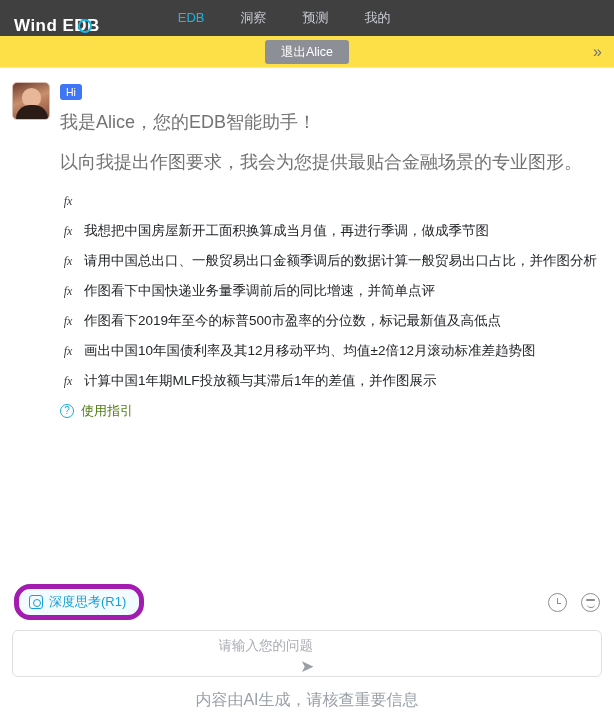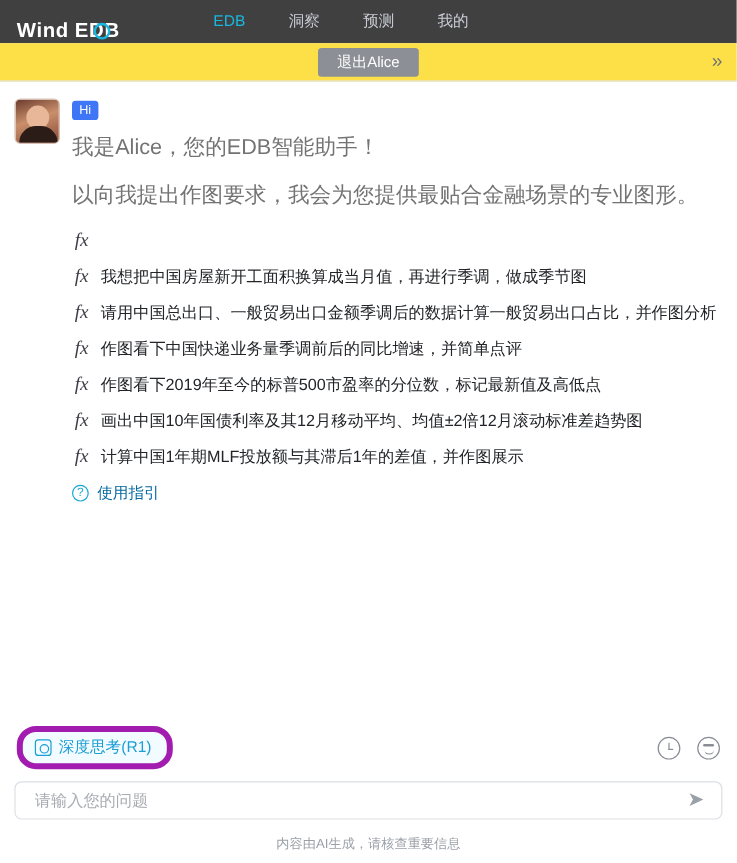--- a/index.html
+++ b/index.html
@@ -152,21 +152,21 @@
     display: flex;
     align-items: flex-start;
     gap: 8px;
     margin-bottom: 8px;
     cursor: pointer;
   }
   .fx {
     font-family: "Liberation Serif", serif;
     font-style: italic;
     color: #3a3d44;
-    font-size: 16px;
+    font-size: 12px;
     flex: none;
     line-height: 22px;
     width: 16px;
     text-align: center;
   }
   .sugg-text {
     font-size: 13.5px;
     color: #222428;
     line-height: 22px;
   }
@@ -180,21 +180,21 @@
   .guide-icon {
     width: 14px; height: 14px;
     border: 1px solid #19a7d8;
     border-radius: 50%;
     color: #19a7d8;
     font-size: 10px;
     line-height: 12px;
     text-align: center;
     flex: none;
   }
-  .guide-text { color: #0369a1; font-size: 13px; }
+  .guide-text { color: #4d7c0f; font-size: 13px; }
 
   
   .composer {
     flex: none;
     padding: 0 12px 6px 12px;
     background: #ffffff;
   }
   .composer-tools {
     display: flex;
     align-items: center;
@@ -263,46 +263,47 @@
     content:"";
     position:absolute;
     left:4.5px; top:9px;
     width:8px; height:4px;
     border-bottom:1.6px solid #8a8d95;
     border-radius: 0 0 8px 8px;
   }
   .input-box {
     border: 1px solid #dcdfe4;
     border-radius: 6px;
-    height: 32px;
+    height: 47px;
     display: flex;
     align-items: center;
     padding: 0 14px;
     background: #ffffff;
+    flex-direction: column;
   }
   .input-box input {
     flex: 1;
     border: none;
     outline: none;
     font-size: 13.5px;
     color: #222428;
     font-family: "Liberation Sans", sans-serif;
     background: transparent;
   }
   .input-box input::placeholder { color: #a9acb3; }
   .send-icon {
     color: #9aa0a8;
     font-size: 17px;
     cursor: pointer;
     line-height: 1;
     transform: translateY(-1px);
   }
   .footnote {
     text-align: center;
-    font-size: 11px;
+    font-size: 16px;
     color: #9aa0a8;
     padding: 7px 0 8px 0;
     flex: none;
   }
 </style>
 </head>
 <body>
 
 <div id="app">
 

